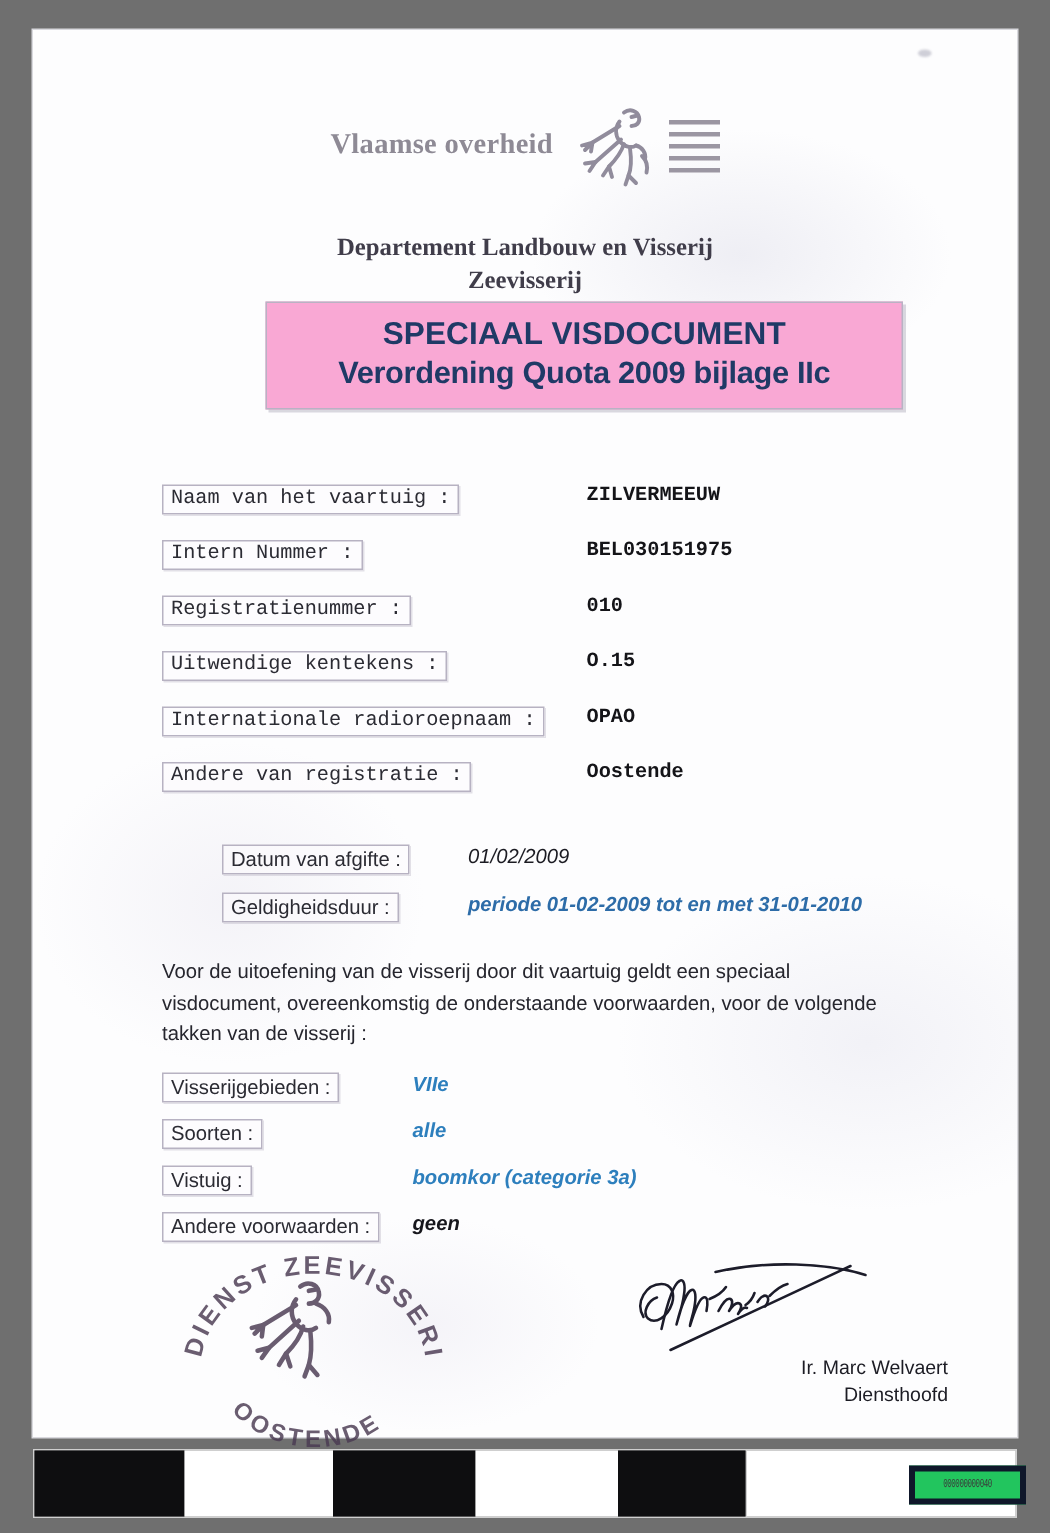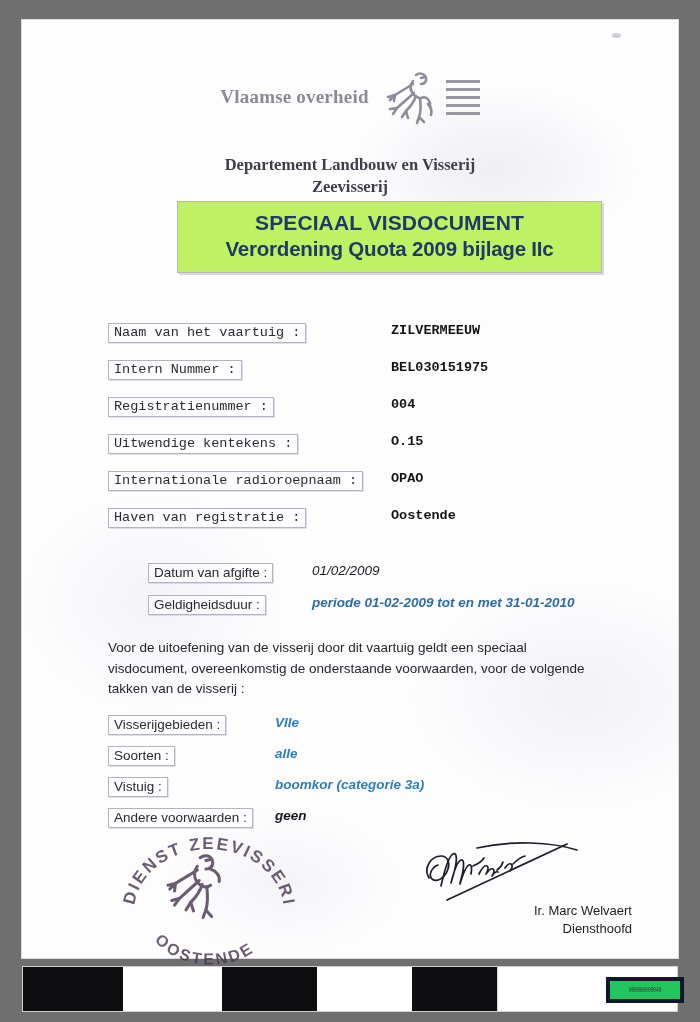--- a/index.html
+++ b/index.html
@@ -54,21 +54,21 @@
   .dept{
     position:absolute;left:0;right:0;top:134px;text-align:center;
     font-family:"Liberation Serif", serif;
     font-size:16.5px;font-weight:bold;color:#403d4a;
     line-height:1.32;
   }
 
   
   .titlebox{
     position:absolute;left:155px;top:181px;width:415px;
-    background:#bef264;
+    background:#f9a8d4;
     border:1px solid #b9b2c4;
     box-shadow:2px 2px 0 rgba(150,145,165,.35);
     padding:7px 4px 9px;
     text-align:center;
   }
   .titlebox div{
     font-size:20.5px;font-weight:bold;color:#1f3a66;
     line-height:1.30;letter-spacing:.1px;
   }
   .titlebox .t1{font-size:21px;}
@@ -203,32 +203,32 @@
     <div class="frow">
       <span class="lbl">Naam van het vaartuig :</span>
       <span class="val">ZILVERMEEUW</span>
     </div>
     <div class="frow">
       <span class="lbl">Intern Nummer :</span>
       <span class="val">BEL030151975</span>
     </div>
     <div class="frow">
       <span class="lbl">Registratienummer :</span>
-      <span class="val">004</span>
+      <span class="val">010</span>
     </div>
     <div class="frow">
       <span class="lbl">Uitwendige kentekens :</span>
       <span class="val">O.15</span>
     </div>
     <div class="frow">
       <span class="lbl">Internationale radioroepnaam :</span>
       <span class="val">OPAO</span>
     </div>
     <div class="frow">
-      <span class="lbl">Haven van registratie :</span>
+      <span class="lbl">Andere van registratie :</span>
       <span class="val">Oostende</span>
     </div>
   </div>
 
   <div class="dates">
     <div class="frow">
       <span class="lbl">Datum van afgifte :</span>
       <span class="val">01/02/2009</span>
     </div>
     <div class="frow">

